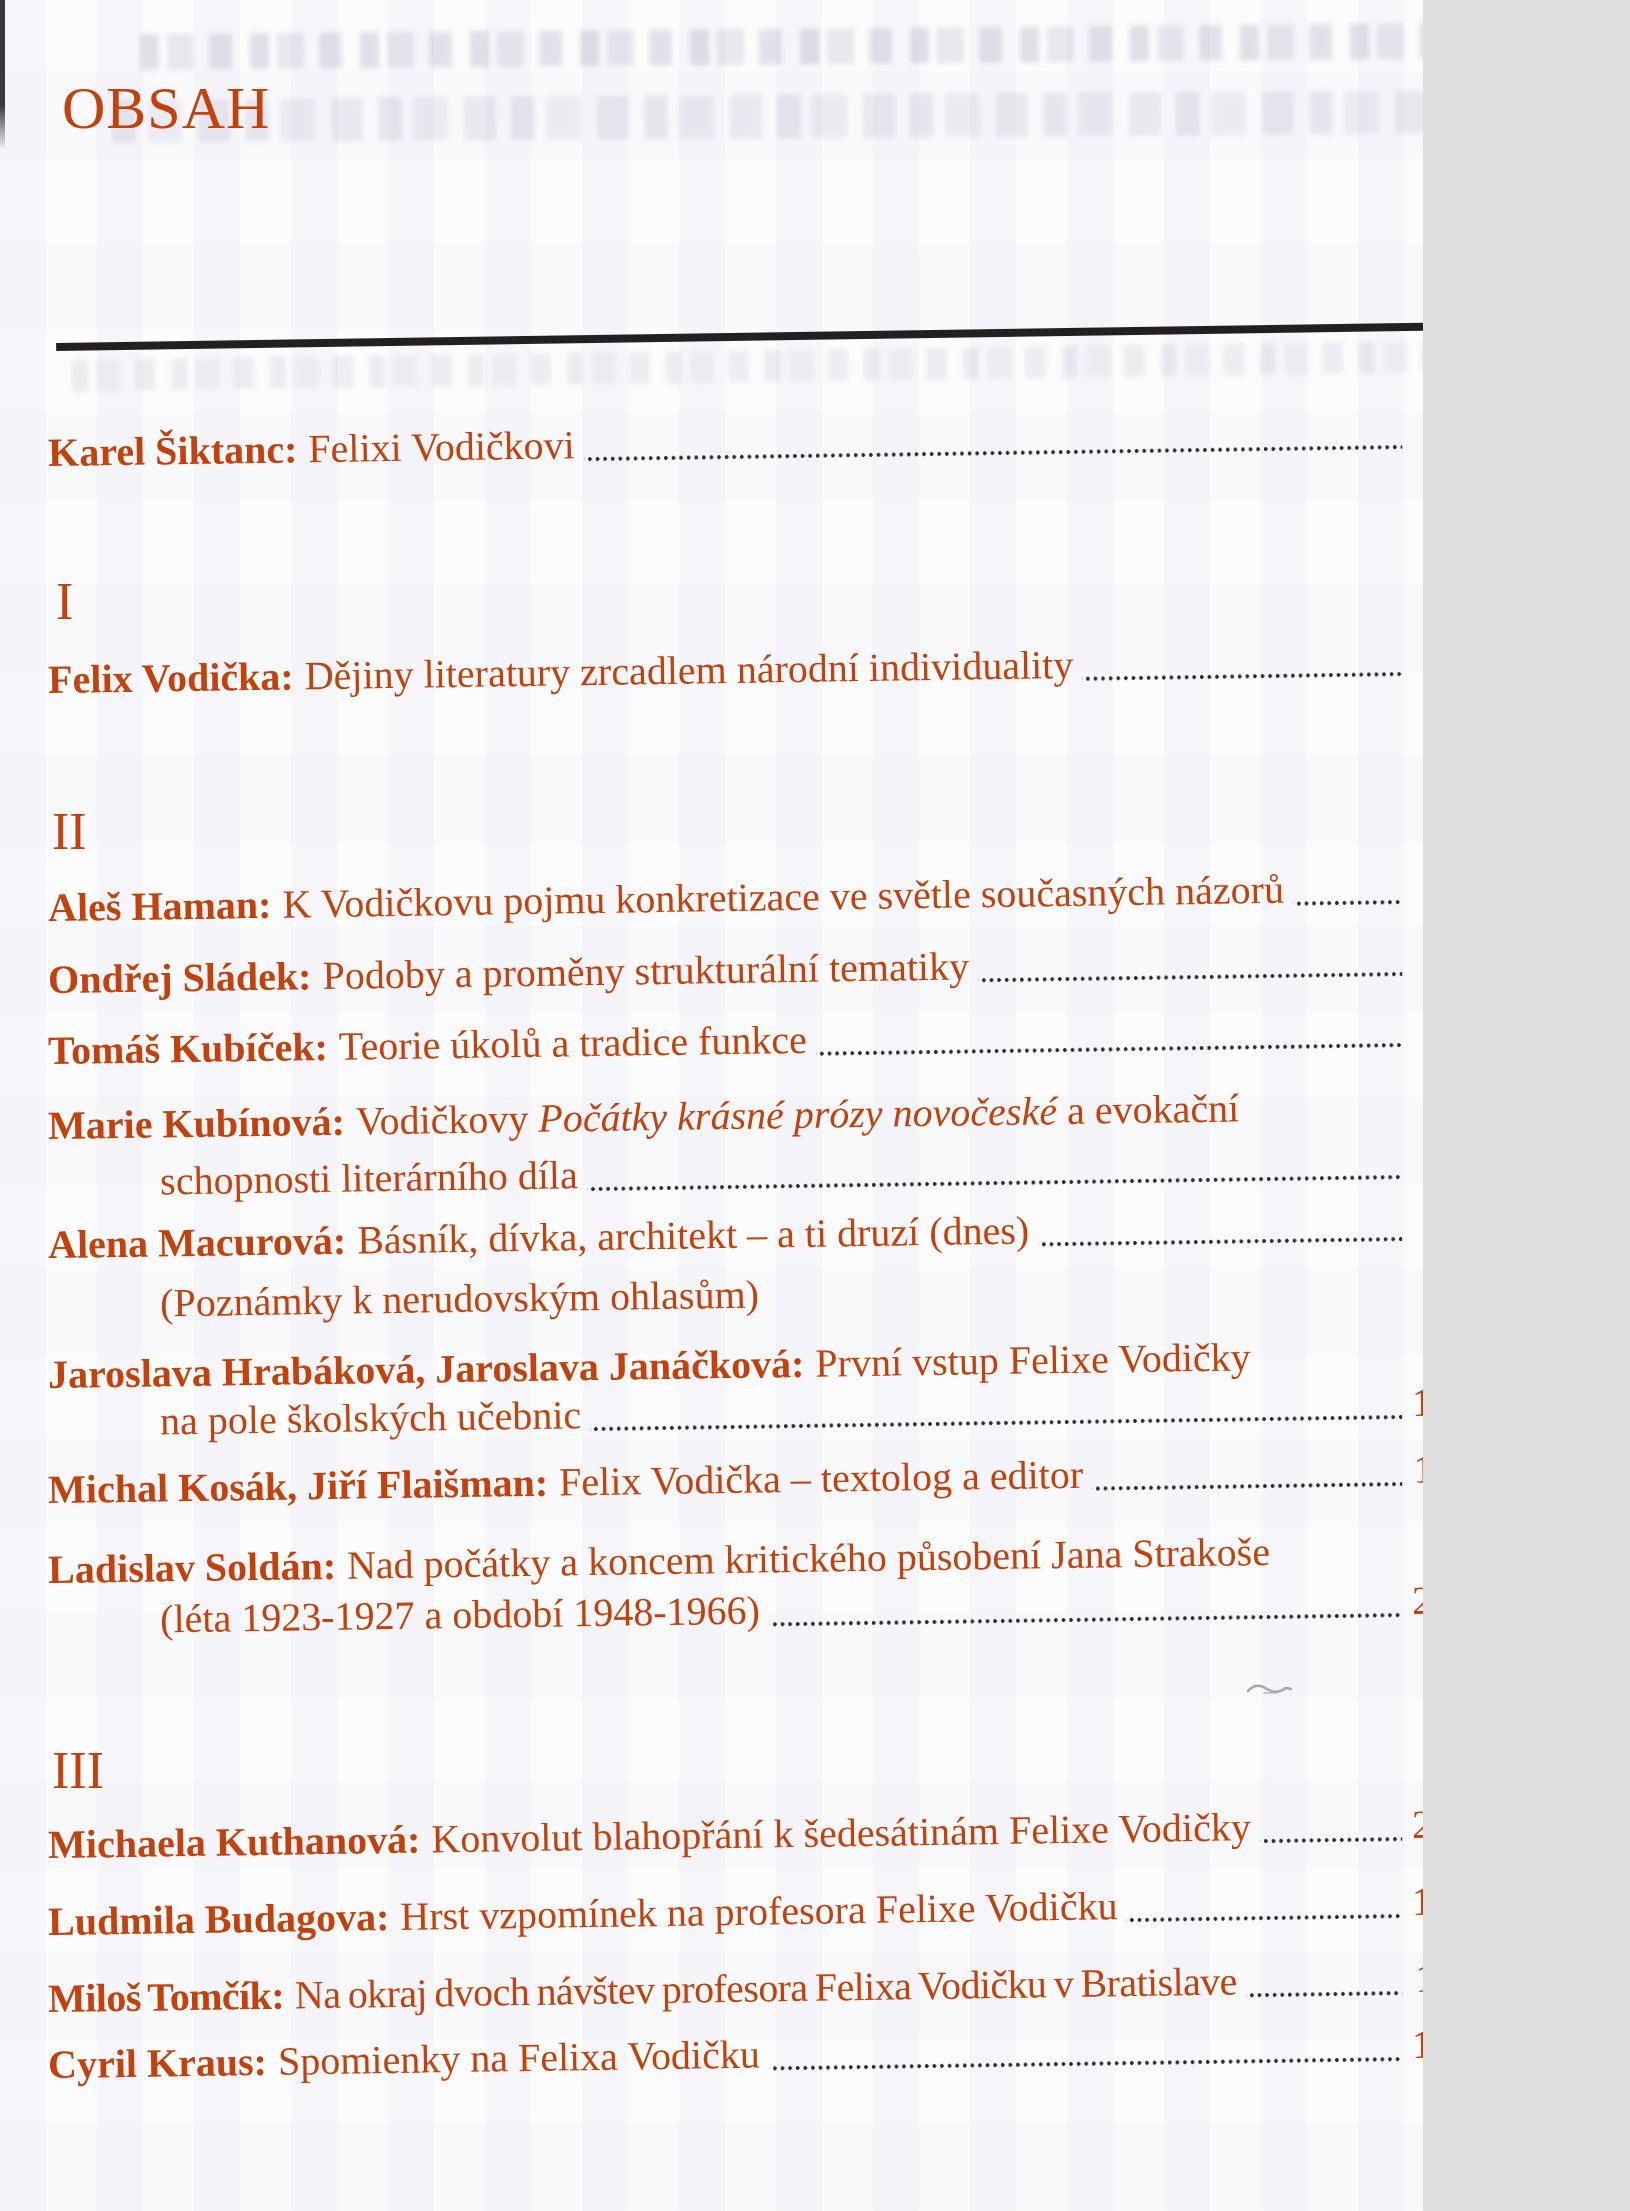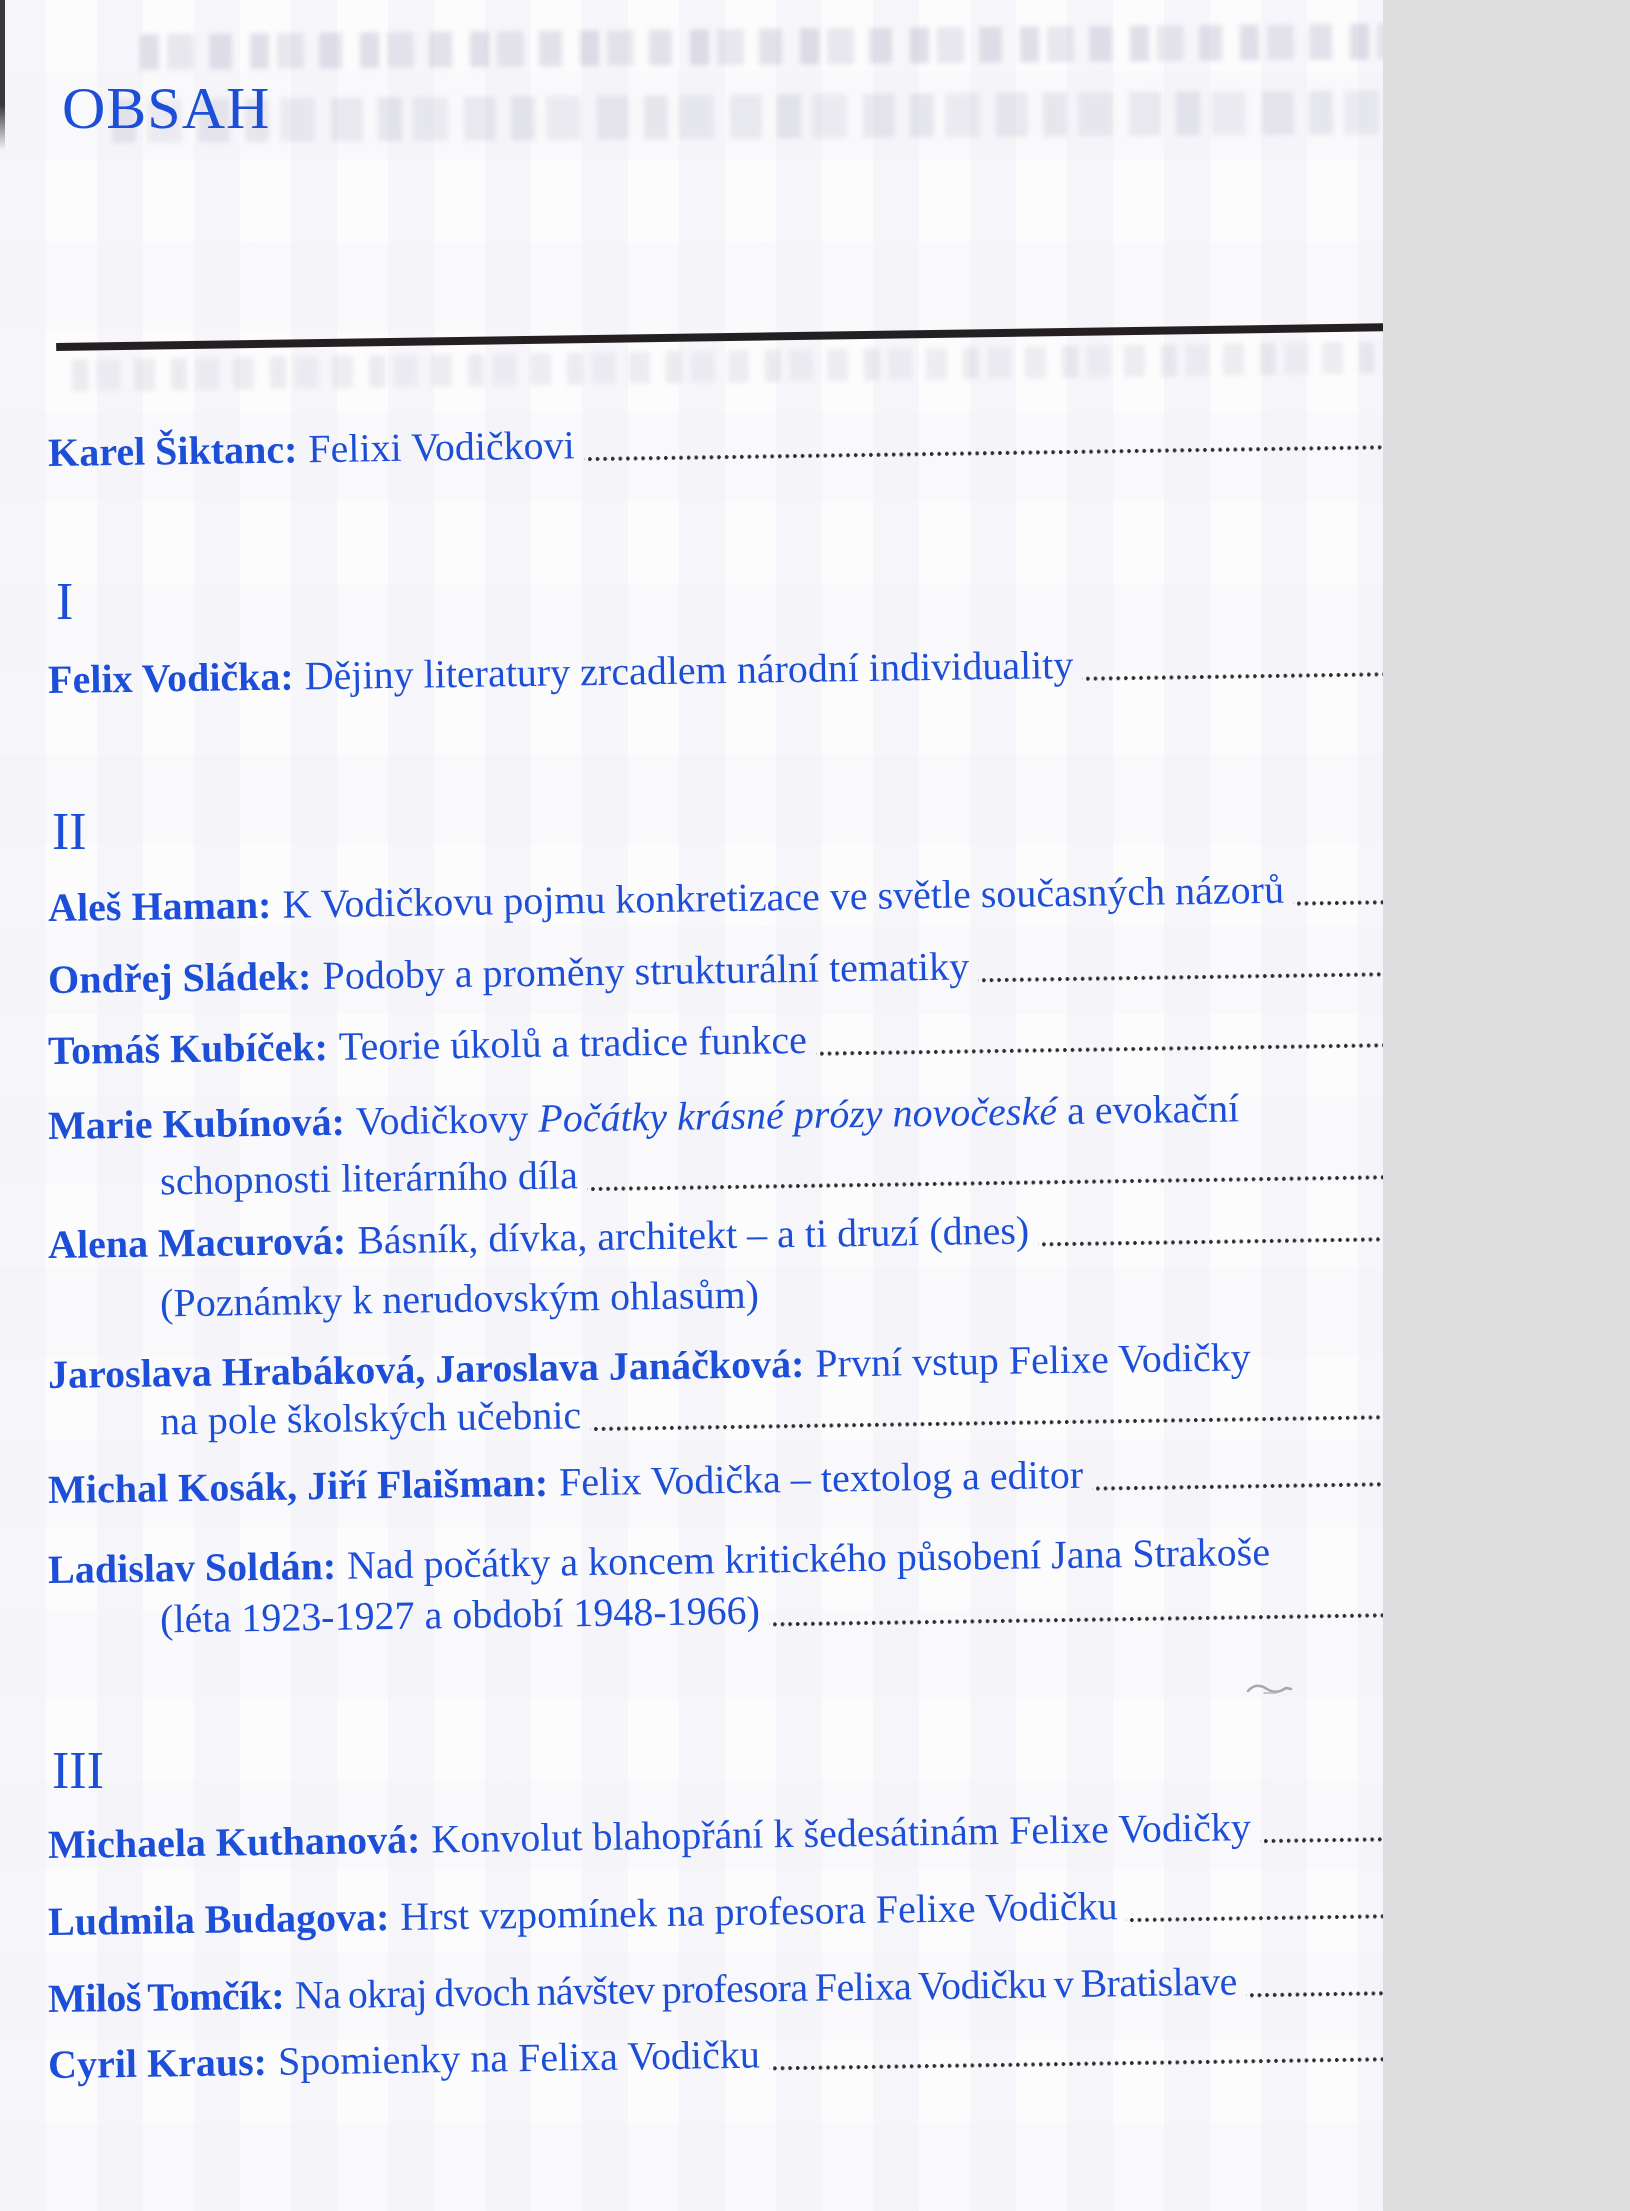--- a/index.html
+++ b/index.html
@@ -1,19 +1,20 @@
 <!DOCTYPE html>
 <html><head>
 <meta charset="utf-8">
 <style>
   html,body{margin:0;padding:0;background:#dedede;}
   .page{
     position:relative;width:1383px;height:2211px;overflow:hidden;
-    background:#fcfcfd;color:#1d4ed8;
+    background:#fcfcfd;color:#c2410c;
     font-family:"Liberation Serif", serif;
+    padding-left:40px;
   }
   
   .page::before{
     content:"";position:absolute;inset:0;z-index:0;pointer-events:none;
     background:
       repeating-linear-gradient(90deg, rgba(226,226,240,.22) 0 46px, rgba(255,255,255,0) 46px 97px),
       repeating-linear-gradient(0deg, rgba(232,232,244,.14) 0 88px, rgba(255,255,255,0) 88px 171px);
   }
   
   .bleed{position:absolute;z-index:1;filter:blur(2.4px);pointer-events:none;}

